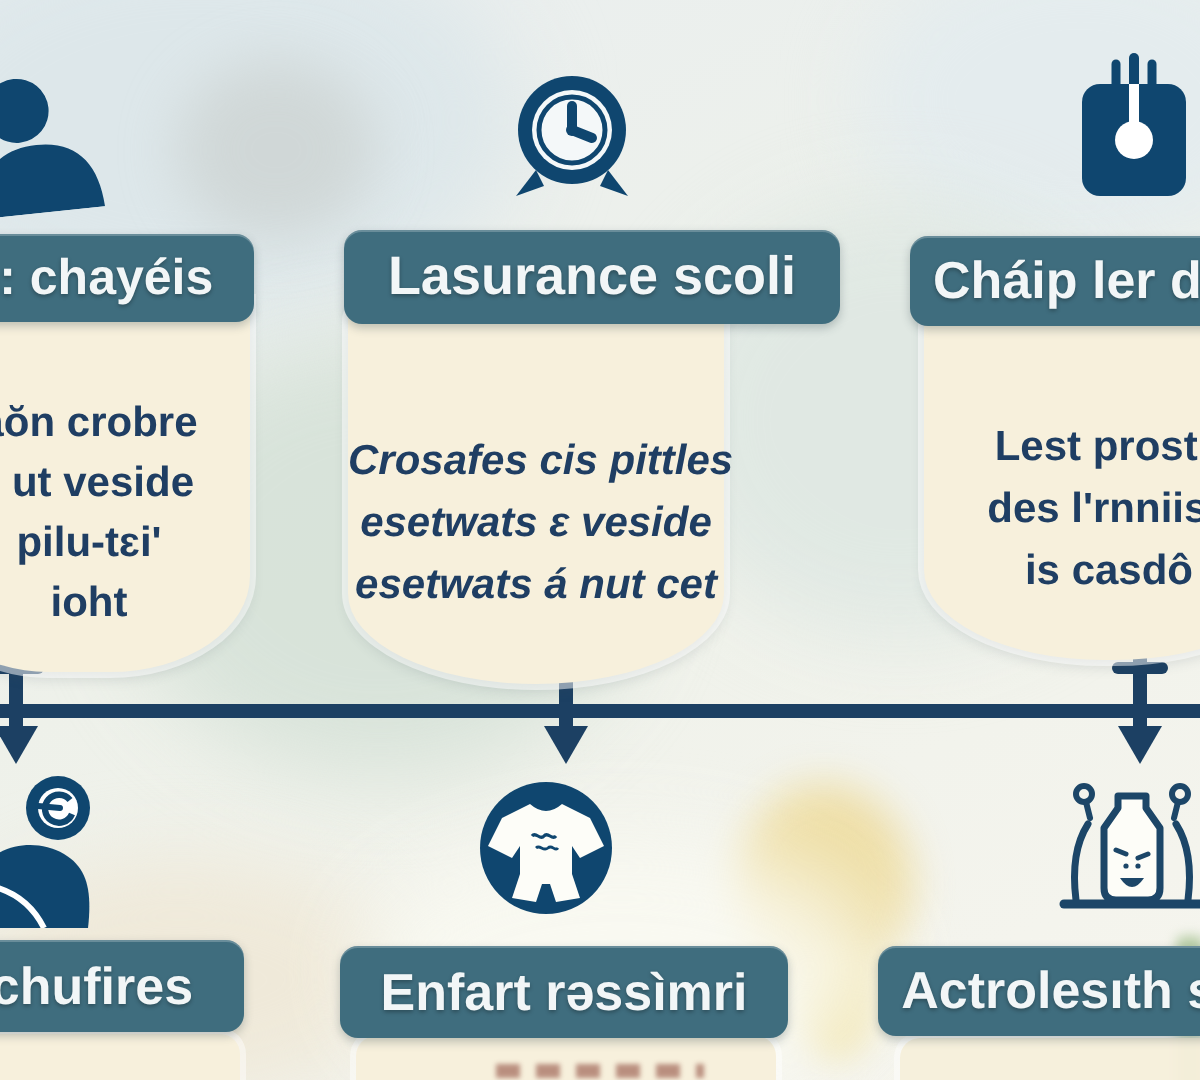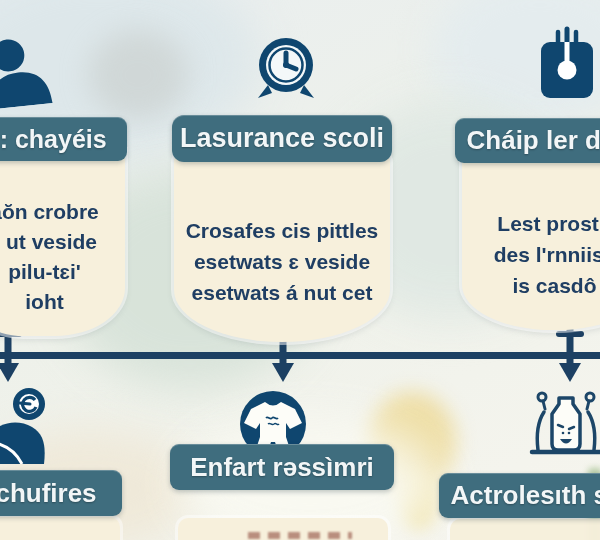--- a/index.html
+++ b/index.html
@@ -21,36 +21,36 @@
   .b9{left:430px;top:-30px;width:220px;height:160px;background:#e4ecee;filter:blur(18px);}
 
   .bar{
     position:absolute;background:#3f6d7e;border-radius:9px;color:#f2f6f7;font-weight:bold;
     display:flex;align-items:center;justify-content:center;
     text-shadow:0 1px 2px rgba(0,0,0,.3);
     box-shadow:0 2px 5px rgba(40,60,70,.28), inset 0 1px 0 rgba(255,255,255,.22);
     z-index:4;white-space:nowrap;
   }
   .bar1{left:-36px;top:117px;width:163px;height:44px;font-size:25px;}
-  .bar2{left:172px;top:115px;width:220px;height:47px;font-size:27px;border-radius:12px;}
+  .bar2{left:172px;top:115px;width:248px;height:47px;font-size:27px;}
   .bar3{left:455px;top:118px;width:195px;height:45px;font-size:26px;}
   .bbar1{left:-30px;top:470px;width:152px;height:46px;font-size:26px;}
-  .bbar2{left:170px;top:444px;width:224px;height:46px;font-size:26px;}
+  .bbar2{left:170px;top:473px;width:224px;height:46px;font-size:26px;}
   .bbar3{left:439px;top:473px;width:211px;height:45px;font-size:26px;}
 
   .card{
     position:absolute;background:#f7f0dc;color:#1f3e63;font-weight:bold;text-align:center;
     box-shadow:0 0 0 3px rgba(255,255,255,.5), 0 3px 7px rgba(60,80,90,.18);
     display:flex;flex-direction:column;justify-content:center;z-index:3;
   }
   .card .ln{white-space:nowrap;}
   .card1{left:-36px;top:150px;width:161px;height:158px;padding-top:28px;
          border-radius:0 0 70px 60px / 0 0 48px 44px;font-size:21px;line-height:30px;}
-  .card2{left:174px;top:150px;width:216px;height:162px;padding-top:30px;
-         border-radius:12px 12px 108px 108px / 12px 12px 52px 52px;font-size:21px;line-height:31px;}
+  .card2{left:174px;top:150px;width:188px;height:162px;padding-top:30px;
+         border-radius:12px 12px 108px 108px / 12px 12px 52px 52px;font-size:21px;line-height:31px;font-style:italic;}
   .card3{left:462px;top:152px;width:185px;height:152px;padding-top:26px;
          border-radius:0 0 90px 90px / 0 0 45px 45px;font-size:21px;line-height:31px;}
 
   .strip{position:absolute;background:#f7f0dc;border-radius:10px 10px 0 0;
          box-shadow:0 0 0 3px rgba(255,255,255,.45);z-index:3;}
   .s1{left:-20px;top:517px;width:140px;height:23px;}
   .s2{left:178px;top:518px;width:210px;height:22px;}
   .s3{left:450px;top:519px;width:190px;height:21px;opacity:.95;}
 
   .tl-line{position:absolute;left:0;top:352px;width:600px;height:7px;background:#1c4063;z-index:2;}

